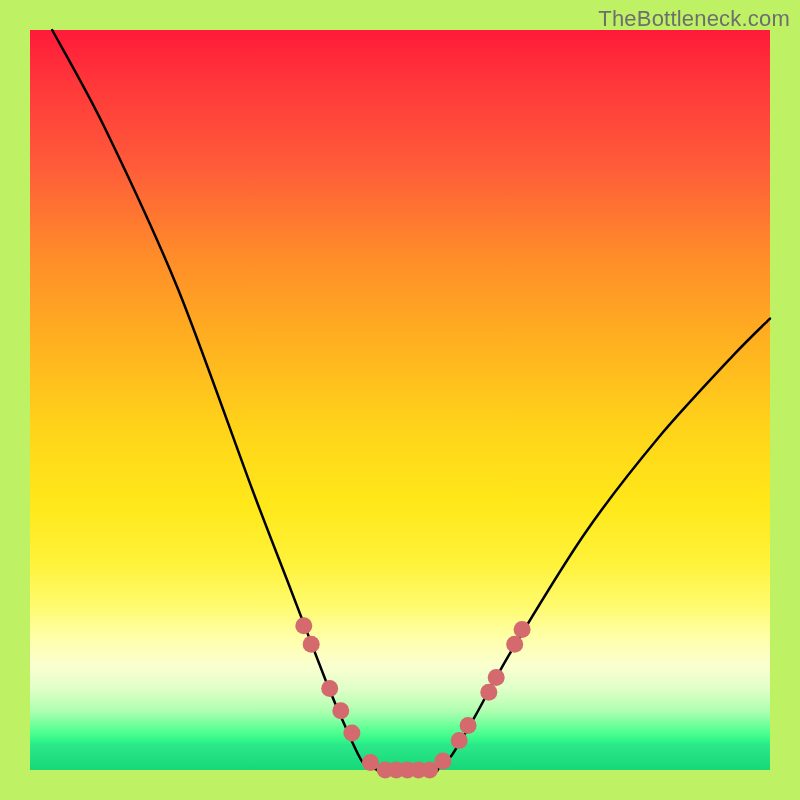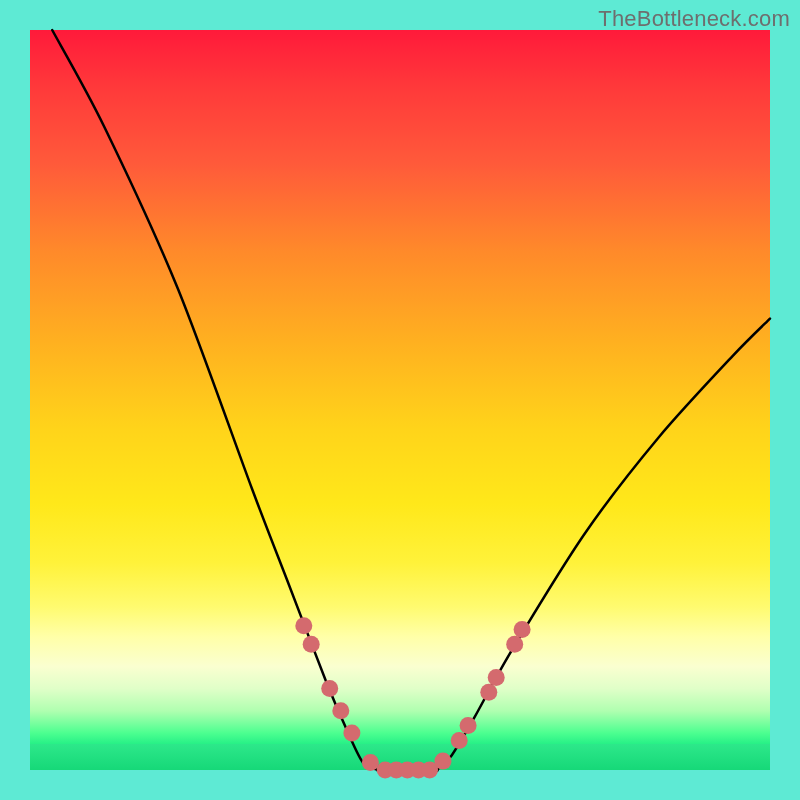--- a/index.html
+++ b/index.html
@@ -8,21 +8,21 @@
     width: 800px;
     height: 800px;
     overflow: hidden;
     background: #000;
     font-family: Arial, Helvetica, sans-serif;
   }
   .frame {
     position: relative;
     width: 800px;
     height: 800px;
-    background: #5eead4;
+    background: #bef264;
     text-decoration: underline;
   }
   .plot {
     position: absolute;
     left: 30px;
     top: 30px;
     width: 740px;
     height: 740px;
     background: linear-gradient(to bottom,
       #ff1a3a 0%,

